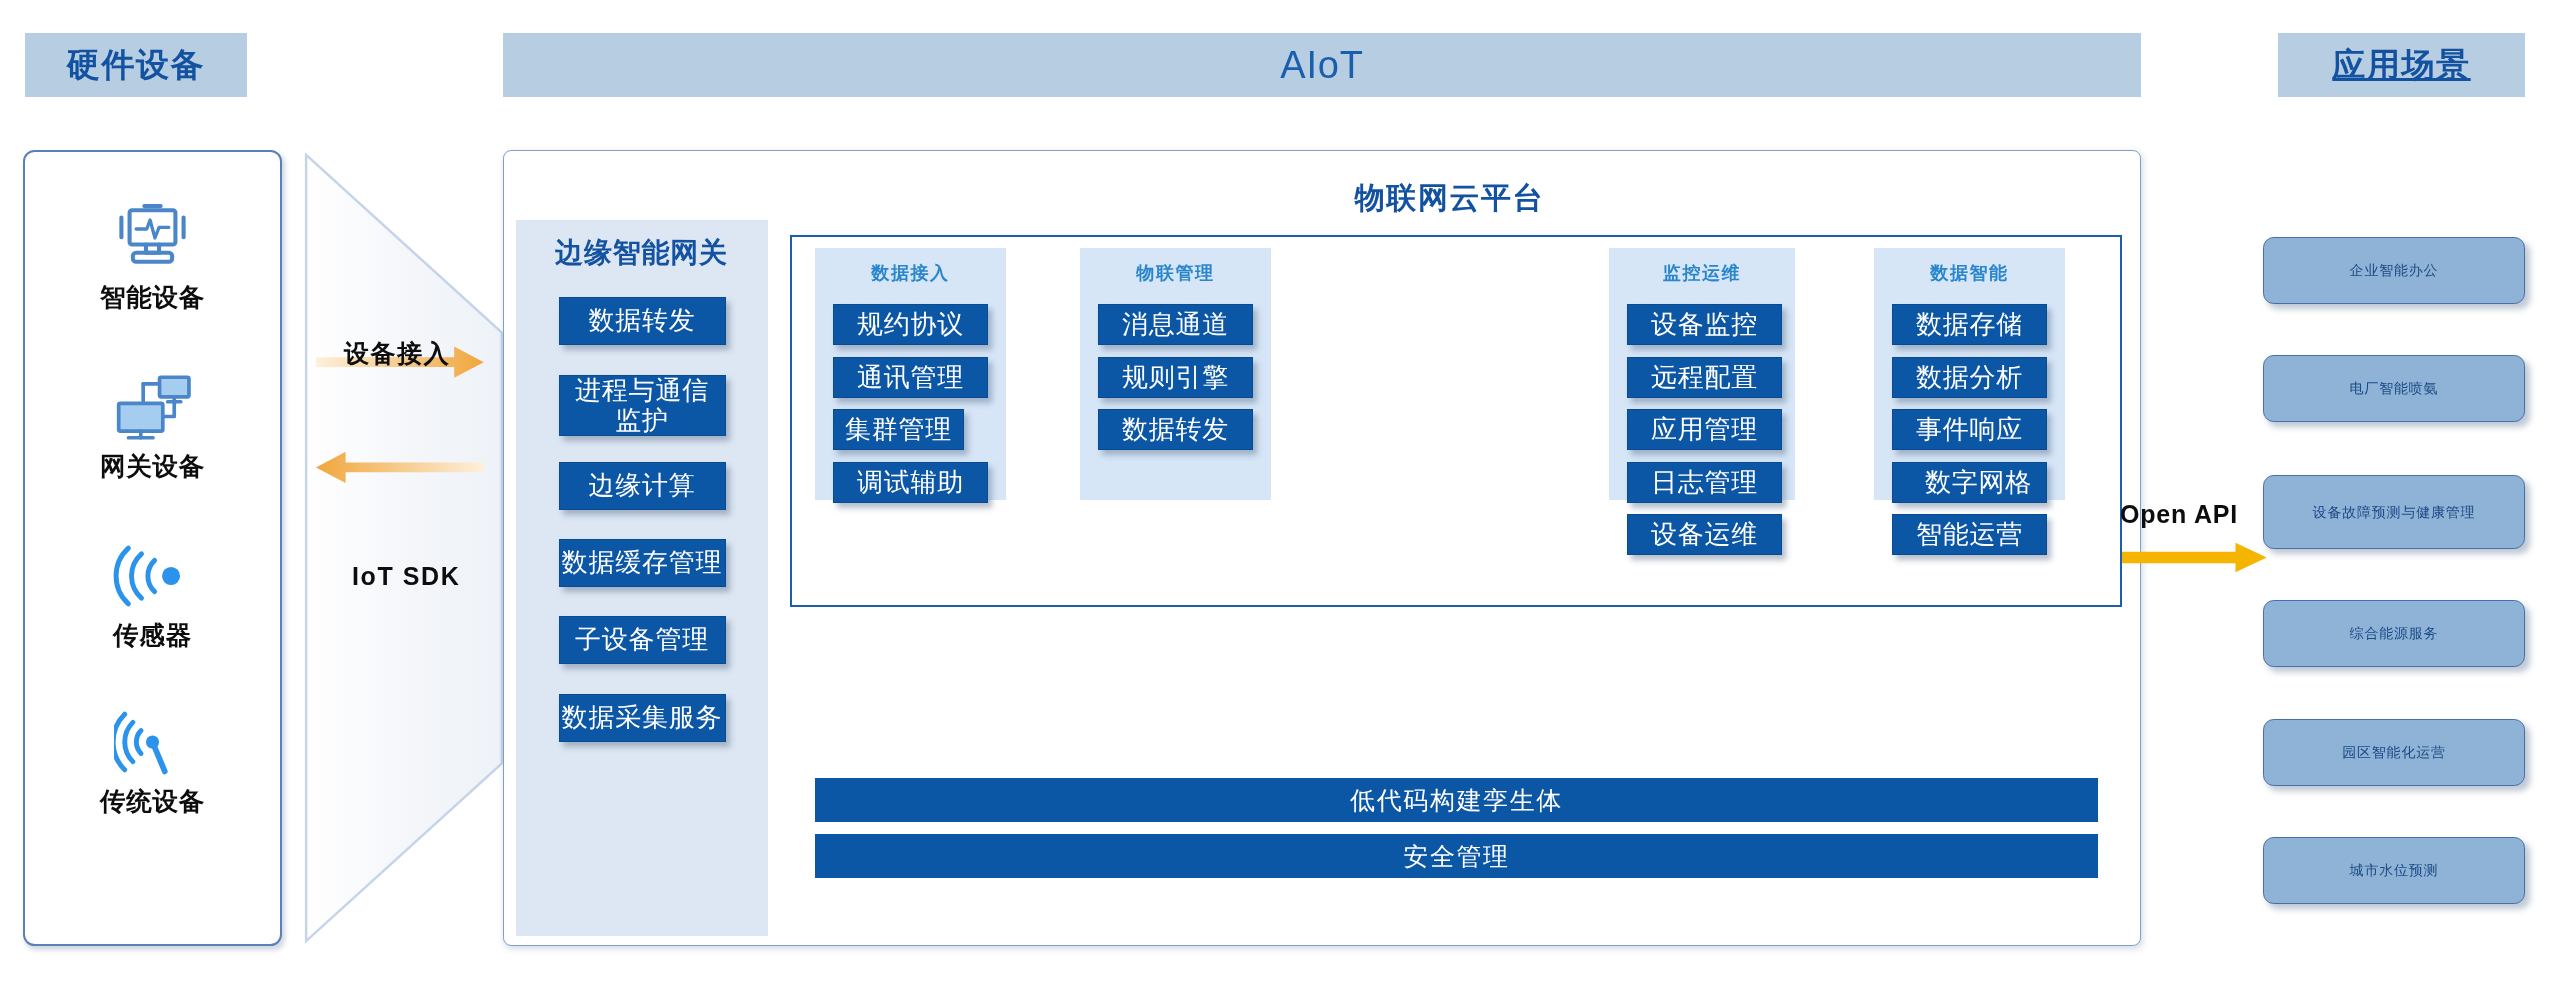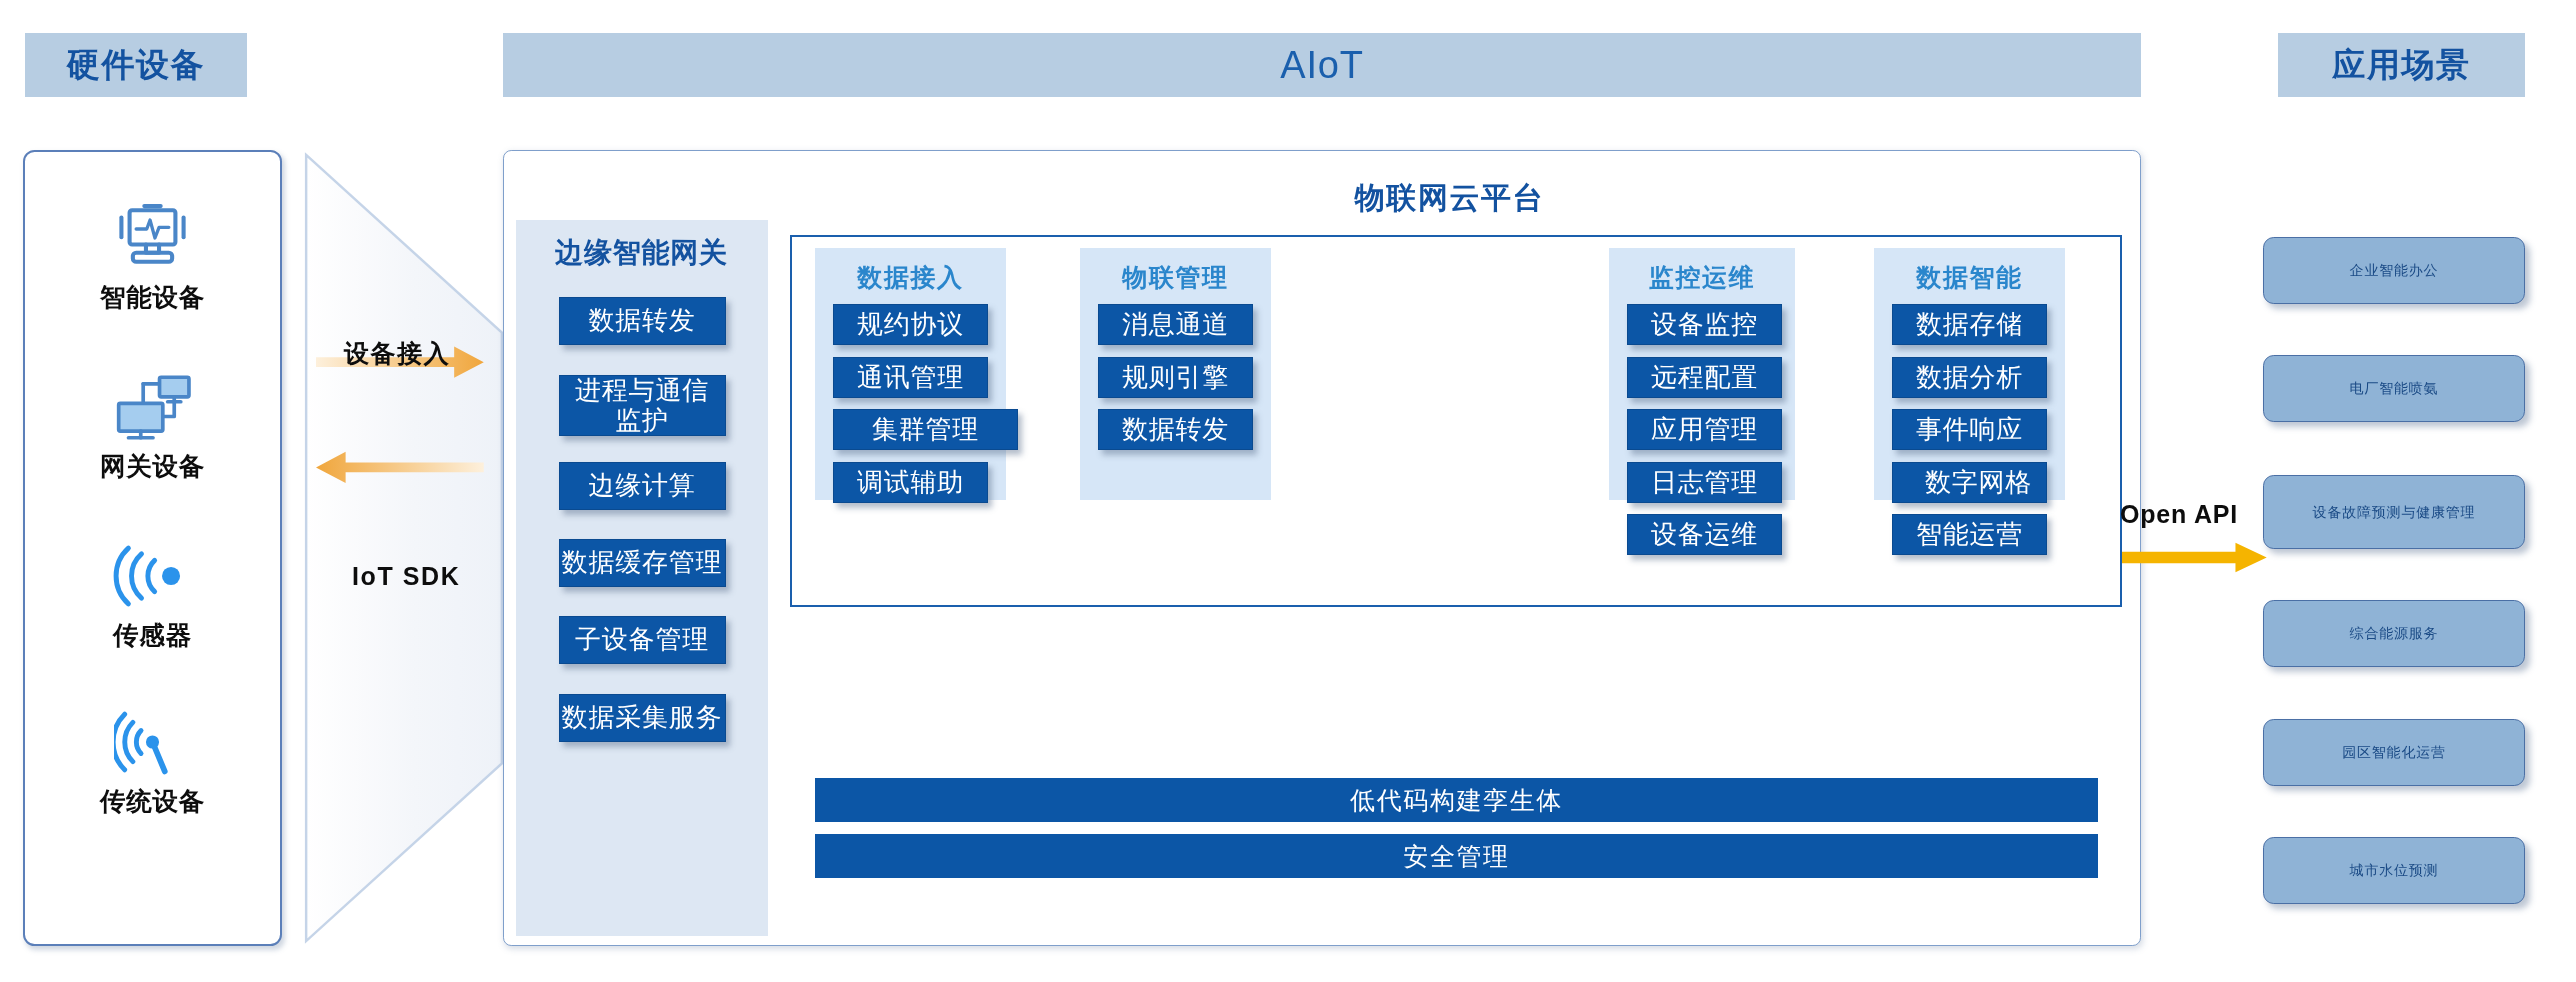--- a/index.html
+++ b/index.html
@@ -94,21 +94,21 @@
 
   
   .platform-frame {
     border: 2.5px solid #1a5fad;
     background: #ffffff;
   }
   .plat-col { background: #d6e6f7; }
   .plat-col-title {
     color: #2a86cc;
     font-weight: bold;
-    font-size: 25px;
+    font-size: 18px;
     letter-spacing: 1.6px;
     text-align: center;
   }
   .bottom-bar {
     background: #0c56a6;
     color: #ffffff;
     font-size: 25px;
     letter-spacing: 1.6px;
   }
 
@@ -139,21 +139,21 @@
 <div id="stage">
 
   <div class="abs section-chip center" style="left:25px; top:33px; width:222px; height:64px;">
     <span>硬件设备</span>
   </div>
 
   <div class="abs aiot-chip center" style="left:503px; top:33px; width:1638px; height:64px;">
     <span>AIoT</span>
   </div>
 
-  <div class="abs section-chip center" style="left:2278px; top:33px; width:247px; height:64px;">
+  <div class="abs section-chip center" style="left:2278px; top:33px; width:247px; height:64px;text-decoration:underline;">
     <span>应用场景</span>
   </div>
 
   <div class="abs hw-panel" style="left:23px; top:150px; width:259px; height:796px;">
 
     <div class="hw-item" style="top:49px;">
       <div class="hw-icon">
         <svg width="79" height="72" viewBox="0 0 96 88" fill="none" stroke="#4a86c8" stroke-width="5" stroke-linecap="round" stroke-linejoin="round">
           <rect x="20" y="10" width="56" height="42" rx="3"></rect>
           <line x1="38" y1="5" x2="58" y2="5"></line>
@@ -280,21 +280,21 @@
     <div class="abs" style="left:286px; top:84px; width:1332px; height:274px;">
 
       <div class="abs plat-col" style="left:25px; top:13px; width:191px; height:252px;">
         <div class="plat-col-title" style="margin-top:13px;">数据接入</div>
         <div class="abs blue-btn center" style="left:18px; top:56px; width:155px; height:41px;">
           <span>规约协议</span>
         </div>
         <div class="abs blue-btn center" style="left:18px; top:109px; width:155px; height:41px;">
           <span>通讯管理</span>
         </div>
-        <div class="abs blue-btn center" style="left:18px; top:161px; width:185px; height:41px;">
+        <div class="abs blue-btn center" style="left:18px; top:161px; width:131px; height:41px;">
           <span>集群管理</span>
         </div>
         <div class="abs blue-btn center" style="left:18px; top:214px; width:155px; height:41px;">
           <span>调试辅助</span>
         </div>
       </div>
 
       <div class="abs plat-col" style="left:290px; top:13px; width:191px; height:252px;">
         <div class="plat-col-title" style="margin-top:13px;">物联管理</div>
         <div class="abs blue-btn center" style="left:18px; top:56px; width:155px; height:41px;">

